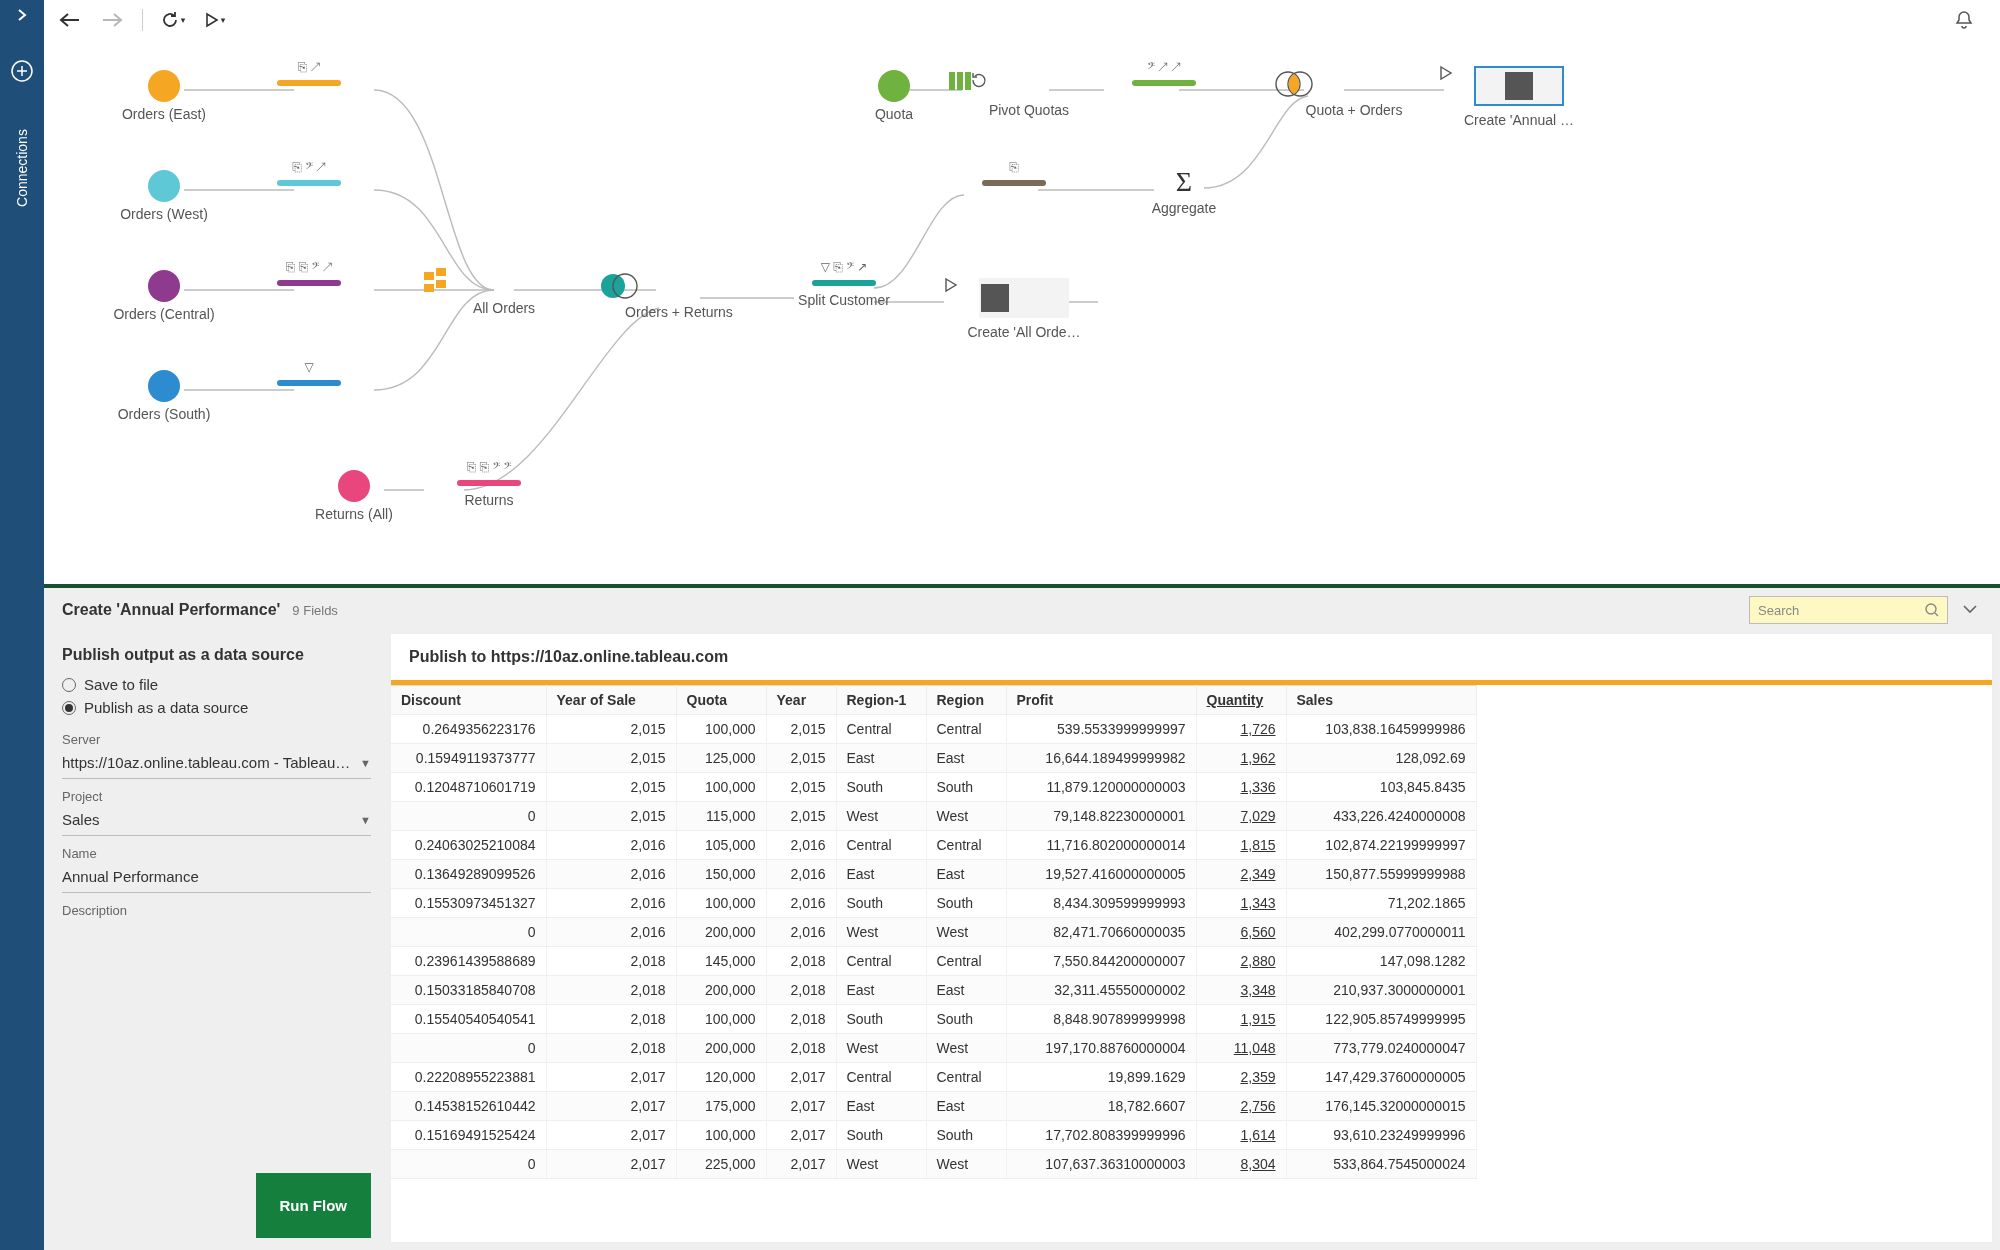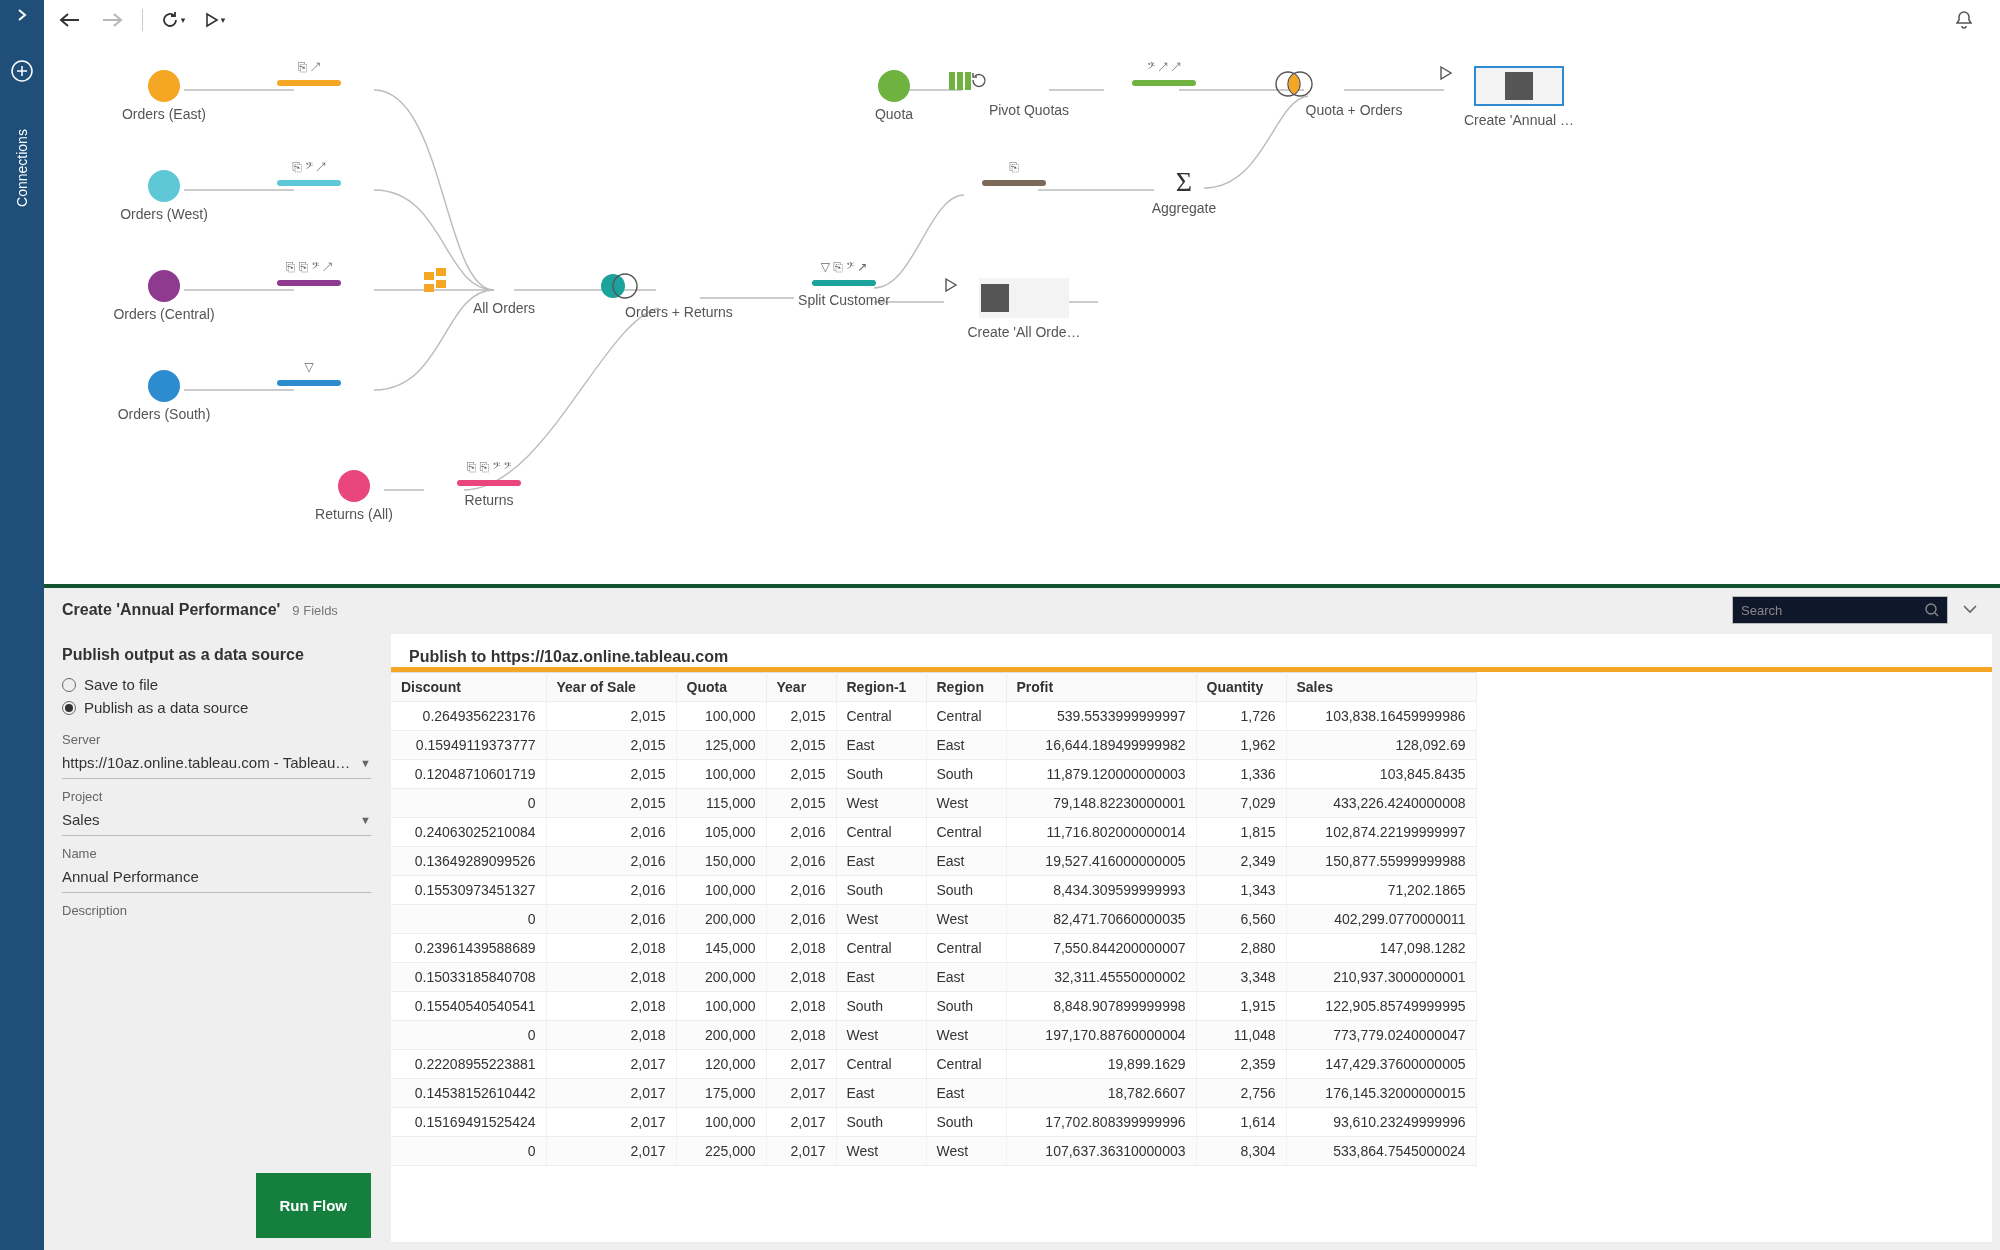--- a/index.html
+++ b/index.html
@@ -30,47 +30,47 @@
 .node .glyph { width:40px; height:28px; margin:0 auto 4px; display:flex; align-items:center; justify-content:center; }
 .outputbox { width:90px; height:40px; border:2px solid #2d8ccf; background:#f3f3f3; display:flex; align-items:center; justify-content:center; margin:0 auto 6px; gap:8px; }
 .outputbox.plain { border:none; }
 
 
 .bottom { position:absolute; left:44px; right:0; bottom:0; top:584px; background:#efefef; border-top:4px solid #14532d; display:flex; flex-direction:column; }
 .bottom-header { height:44px; display:flex; align-items:center; padding:0 18px; gap:12px; }
 .bottom-header .title { font-weight:600; font-size:16px; }
 .bottom-header .sub { font-size:13px; color:#777; }
 .searchwrap { margin-left:auto; display:flex; align-items:center; gap:10px; }
-.searchbox { width:216px; height:28px; border:1px solid #bbb; background:#0f172a; display:flex; align-items:center; padding:0 8px; font-size:13px; color:#888; justify-content:space-between; }
+.searchbox { width:199px; height:28px; border:1px solid #bbb; background:#fef9c3; display:flex; align-items:center; padding:0 8px; font-size:13px; color:#888; justify-content:space-between; }
 .expand { width:24px; height:24px; display:flex; align-items:center; justify-content:center; }
 
 .bottom-main { flex:1; display:flex; }
 .config-pane { width:345px; padding:14px 18px 12px; display:flex; flex-direction:column; }
 .config-pane h3 { font-size:16px; font-weight:600; margin-bottom:12px; }
 .radio-row { display:flex; align-items:center; gap:8px; font-size:15px; margin-bottom:6px; }
 .radio { width:14px; height:14px; border:1px solid #666; border-radius:50%; display:inline-flex; align-items:center; justify-content:center; }
 .radio.checked::after { content:""; width:8px; height:8px; background:#333; border-radius:50%; }
 .form-label { font-size:13px; color:#666; margin-top:10px; }
 .form-field { height:32px; border-bottom:1px solid #bbb; display:flex; align-items:center; font-size:15px; color:#333; justify-content:space-between; }
 .form-field .caret { color:#666; font-size:11px; }
 .desc-box { margin-top:6px; border:1px solid #bbb; background:#fff; padding:8px 10px; font-size:14px; color:#333; height:76px; }
 .runflow { margin-top:auto; align-self:flex-end; background:#15803d; color:#fff; font-weight:600; border:none; padding:24px 24px; font-size:15px; cursor:pointer;text-align:right; }
 
 .preview-pane { flex:1; background:#fff; border:2px solid #eee; margin:0 6px 6px 0; display:flex; flex-direction:column; overflow:hidden; }
-.preview-title { padding:14px 18px 1px; font-weight:600; font-size:16px; }
+.preview-title { padding:14px 18px 14px; font-weight:600; font-size:16px; }
 .orange-bar { height:5px; background:#f5a623; }
 .table-wrap { flex:1; overflow:auto; }
 table { border-collapse:collapse; width:auto; font-size:14px; border-right:1px solid #ddd;}
 th, td { border-bottom:1px solid #eee; padding:6px 10px; text-align:right; white-space:nowrap; }
 th { text-align:left; font-weight:600; background:#fafafa; border-top:1px solid #ddd; border-right:1px solid #eee; }
 td:nth-child(5), td:nth-child(6), th:nth-child(5), th:nth-child(6) { text-align:left; }
 td { border-right:1px solid #f2f2f2; }
 tbody tr:nth-child(even) { background:#fbfbfb; }
 
-.col-discount{width:155px;} .col-yos{width:130px;} .col-quota{width:90px;} .col-year{width:70px;} .col-reg1{width:90px;} .col-reg{width:80px;} .col-profit{width:190px;} .col-qty{width:90px;} .col-sales{width:190px;}
+.col-discount{width:155px;} .col-yos{width:130px;} .col-quota{width:90px;} .col-year{width:70px;} .col-reg1{width:90px;} .col-reg{width:80px;} .col-profit{width:190px;} .col-qty{width:90px;text-decoration:underline;} .col-sales{width:190px;}
 
 svg { overflow: visible; }
 </style>
 </head>
 <body>
 
 <div class="leftrail">
   <div class="chev">
     <svg width="12" height="12">
         <path d="M3 1 L9 6 L3 11" stroke="#fff" stroke-width="2" fill="none"></path>

